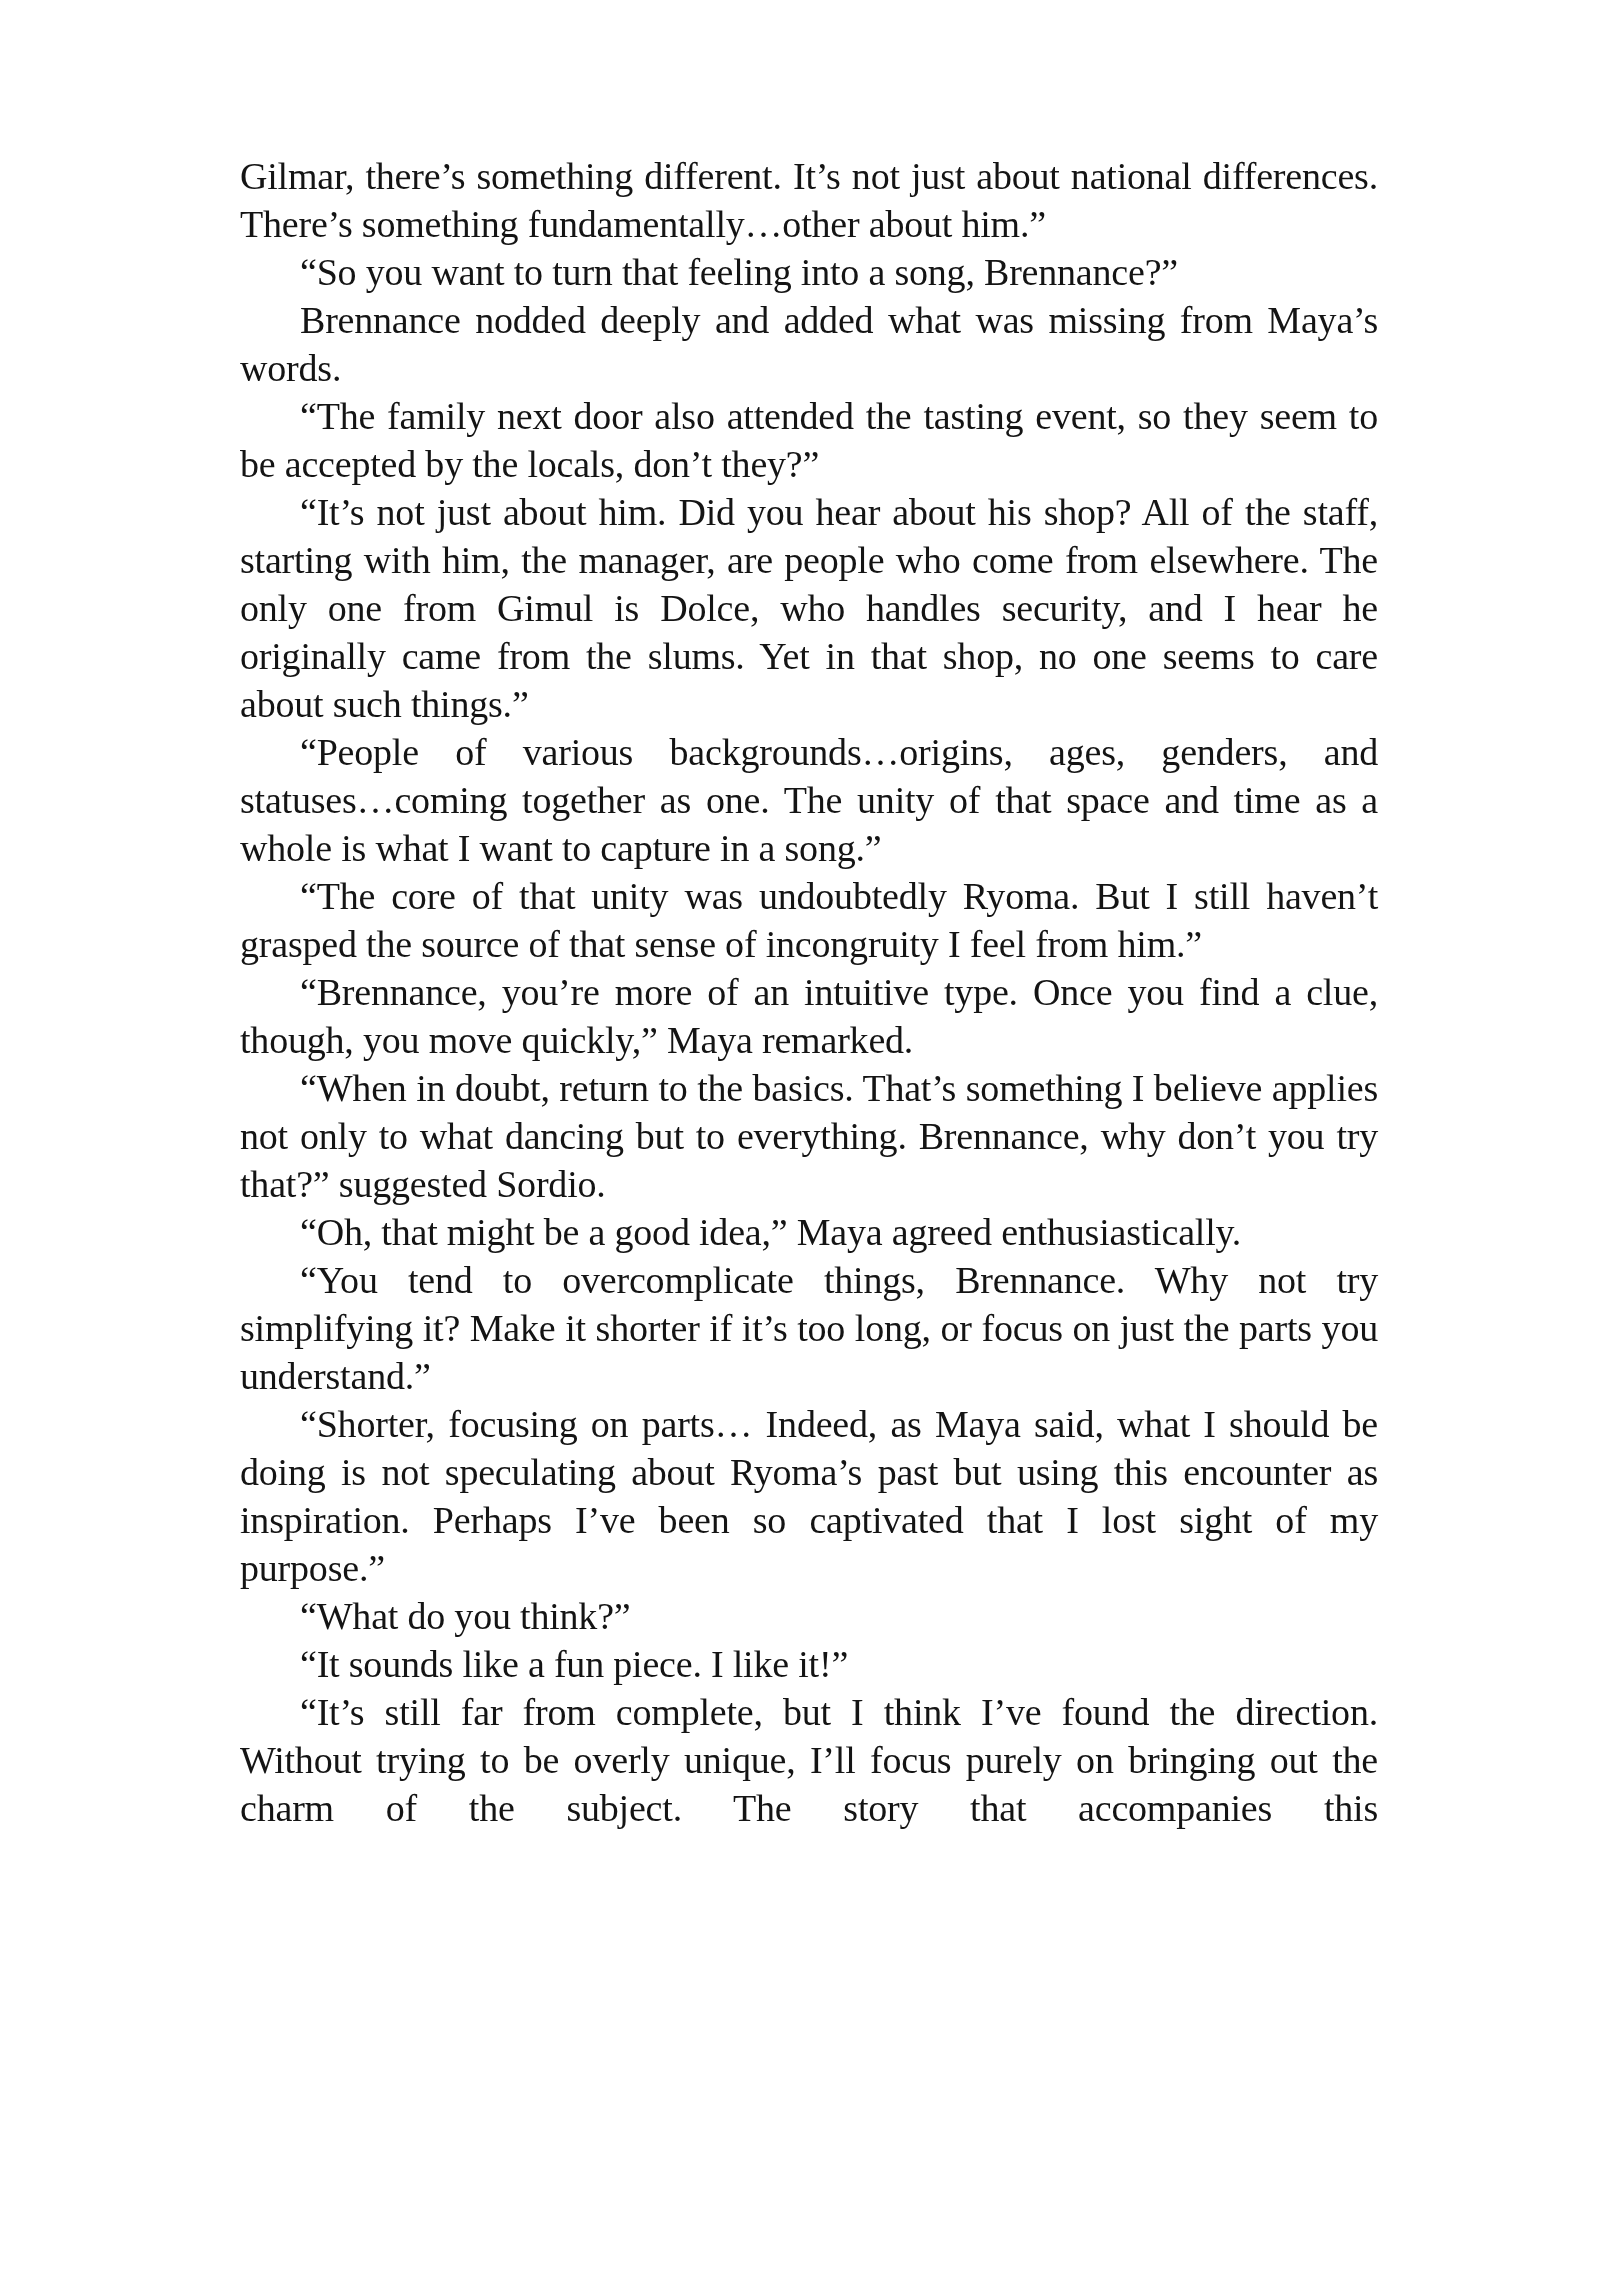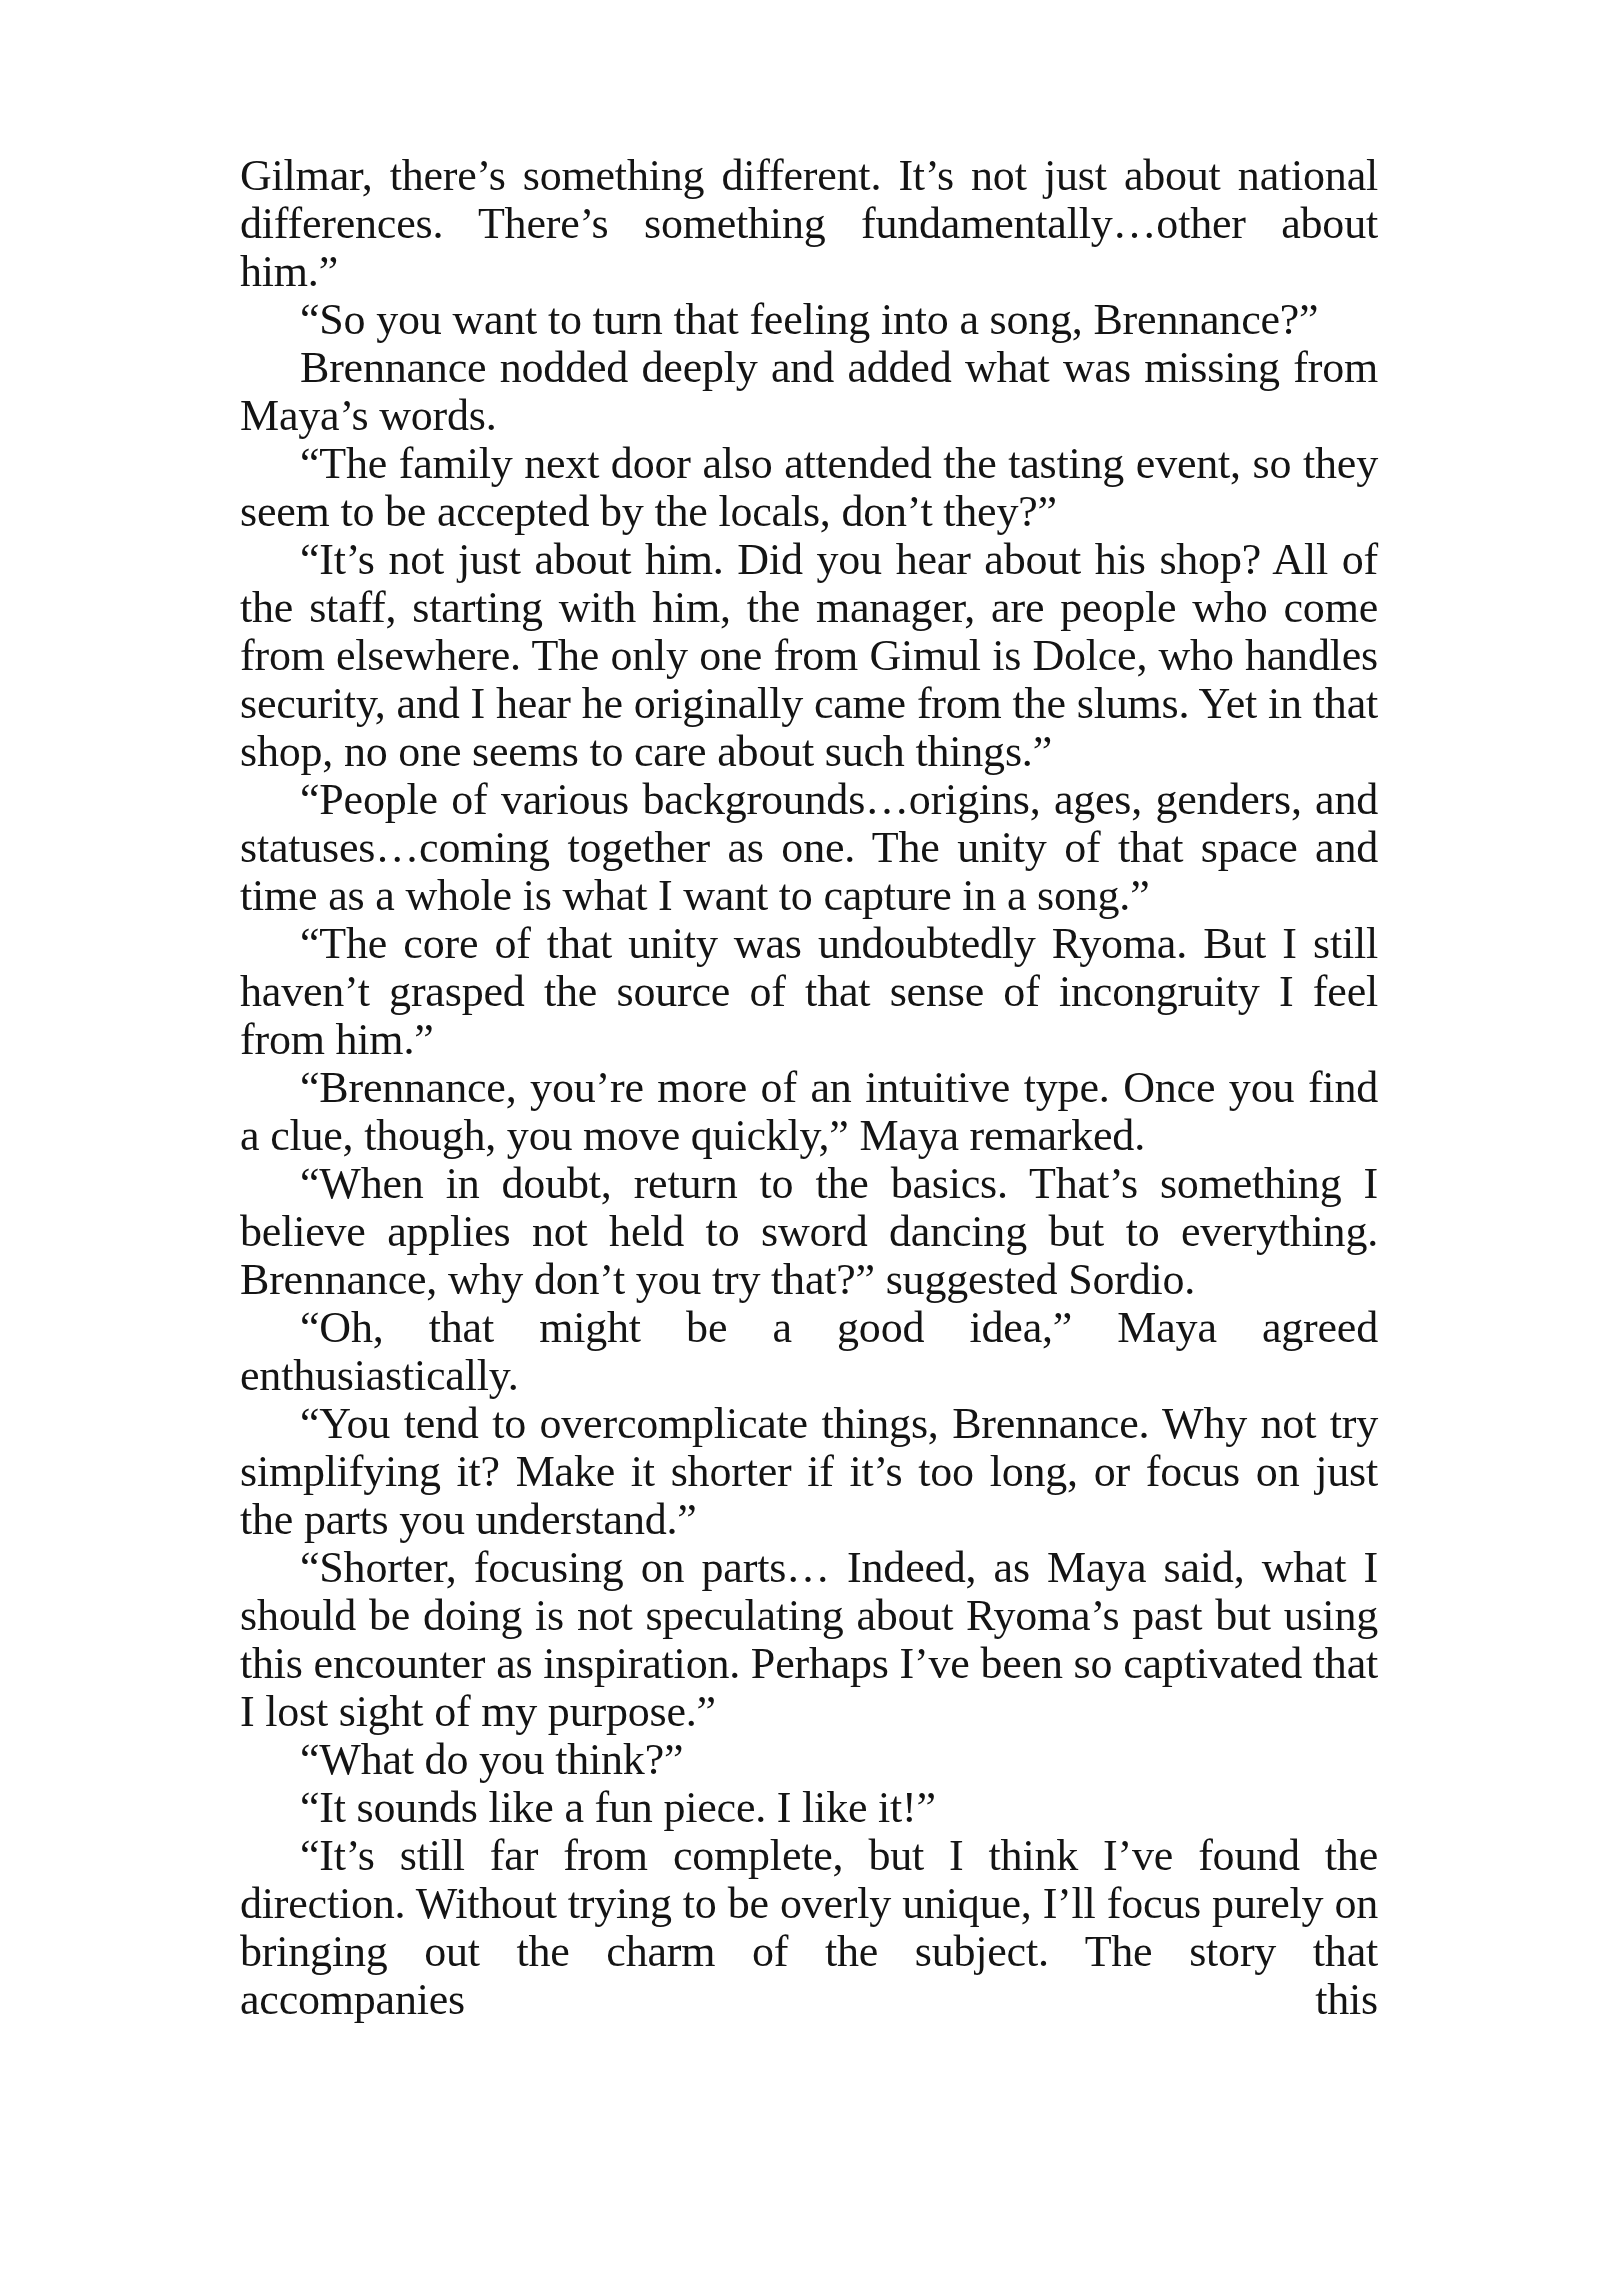--- a/index.html
+++ b/index.html
@@ -14,21 +14,21 @@
     background: #ffffff;
     overflow: hidden;
   }
   .text-block {
     position: absolute;
     left: 240px;
     top: 152px;
     width: 1138px;
     color: #141414;
     font-family: "Liberation Serif", serif;
-    font-size: 44px;
+    font-size: 38px;
     line-height: 48px;
     text-align: justify;
     letter-spacing: -0.2px;
   }
   p.para {
     margin: 0;
     padding: 0;
   }
   p.para.indent {
     text-indent: 60px;
@@ -44,21 +44,21 @@
 <main class="page">
   <div class="text-block">
       <p class="para">Gilmar, there’s something different. It’s not just about national differences. There’s something fundamentally…other about him.”</p>
       <p class="para indent">“So you want to turn that feeling into a song, Brennance?”</p>
       <p class="para indent">Brennance nodded deeply and added what was missing from Maya’s words.</p>
       <p class="para indent">“The family next door also attended the tasting event, so they seem to be accepted by the locals, don’t they?”</p>
       <p class="para indent">“It’s not just about him. Did you hear about his shop? All of the staff, starting with him, the manager, are people who come from elsewhere. The only one from Gimul is Dolce, who handles security, and I hear he originally came from the slums. Yet in that shop, no one seems to care about such things.”</p>
       <p class="para indent">“People of various backgrounds…origins, ages, genders, and statuses…coming together as one. The unity of that space and time as a whole is what I want to capture in a song.”</p>
       <p class="para indent">“The core of that unity was undoubtedly Ryoma. But I still haven’t grasped the source of that sense of incongruity I feel from him.”</p>
       <p class="para indent">“Brennance, you’re more of an intuitive type. Once you find a clue, though, you move quickly,” Maya remarked.</p>
-      <p class="para indent">“When in doubt, return to the basics. That’s something I believe applies not held to sword dancing but to everything. Brennance, why don’t you try that?” suggested Sordio.</p>
+      <p class="para indent">“When in doubt, return to the basics. That’s something I believe applies not only to what dancing but to everything. Brennance, why don’t you try that?” suggested Sordio.</p>
       <p class="para indent">“Oh, that might be a good idea,” Maya agreed enthusiastically.</p>
       <p class="para indent">“You tend to overcomplicate things, Brennance. Why not try simplifying it? Make it shorter if it’s too long, or focus on just the parts you understand.”</p>
       <p class="para indent">“Shorter, focusing on parts… Indeed, as Maya said, what I should be doing is not speculating about Ryoma’s past but using this encounter as inspiration. Perhaps I’ve been so captivated that I lost sight of my purpose.”</p>
       <p class="para indent">“What do you think?”</p>
       <p class="para indent">“It sounds like a fun piece. I like it!”</p>
       <p class="para indent jlast">“It’s still far from complete, but I think I’ve found the direction. Without trying to be overly unique, I’ll focus purely on bringing out the charm of the subject. The story that accompanies this</p>
     </div>
 </main>
 
 

